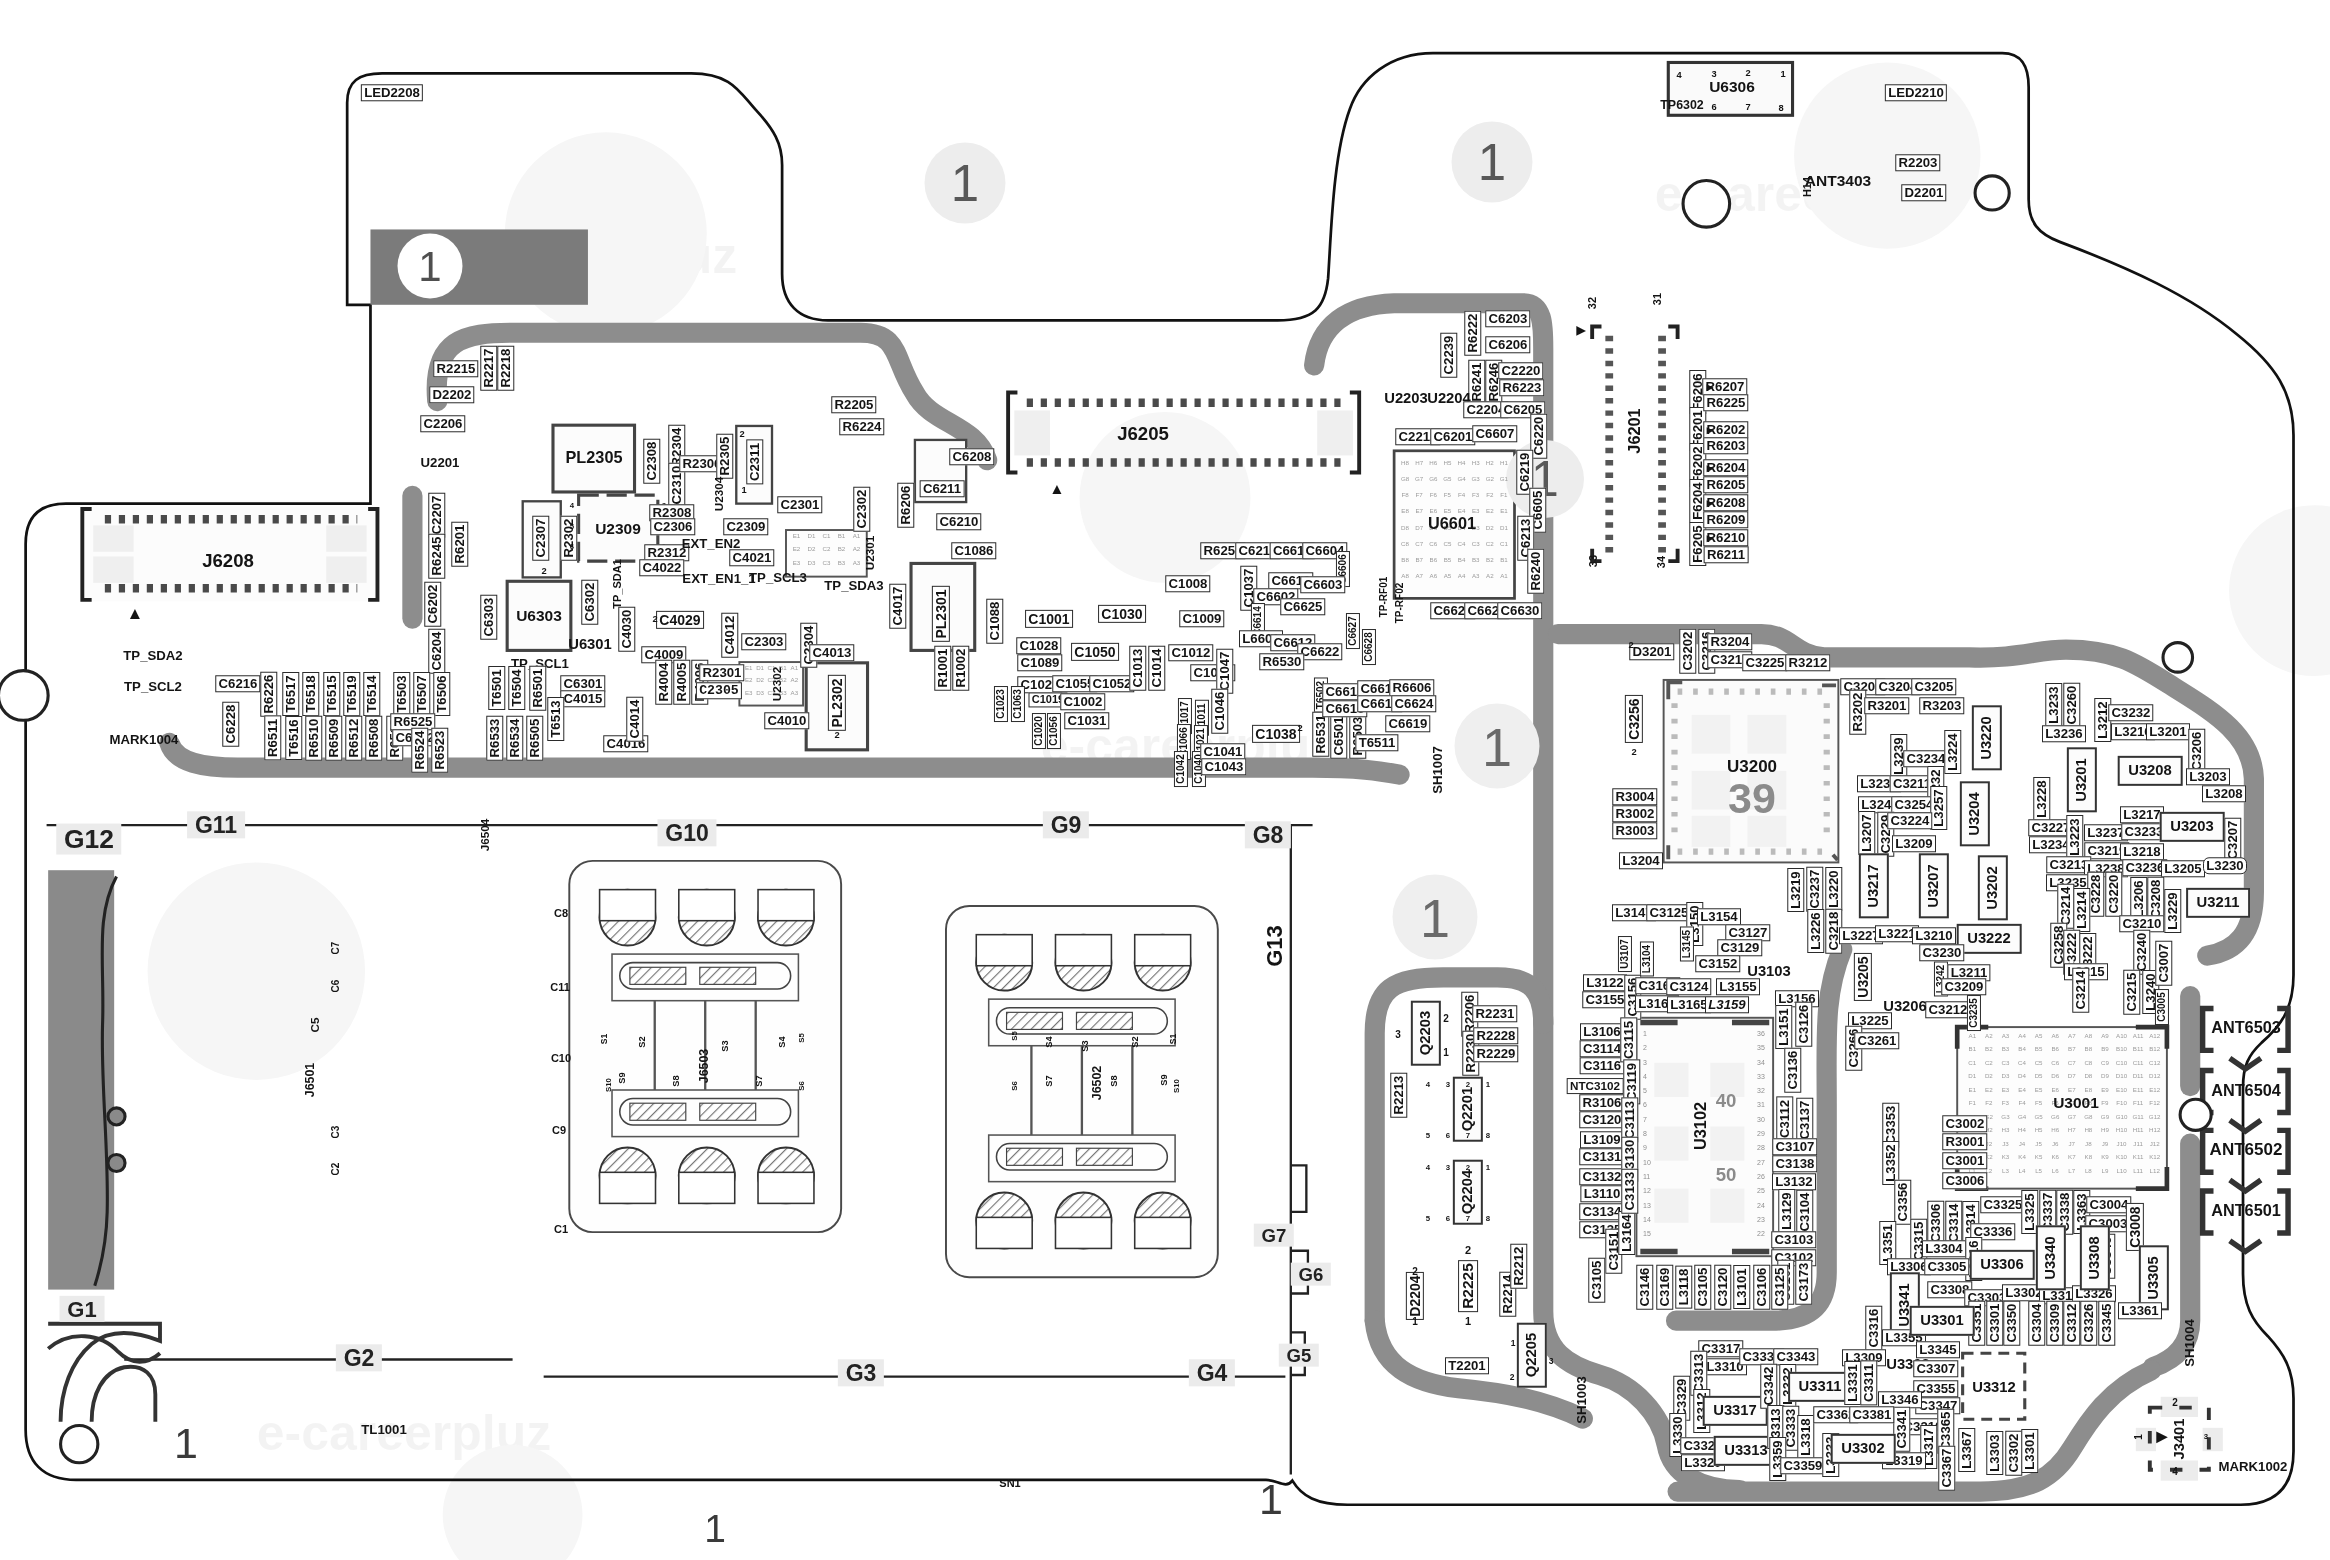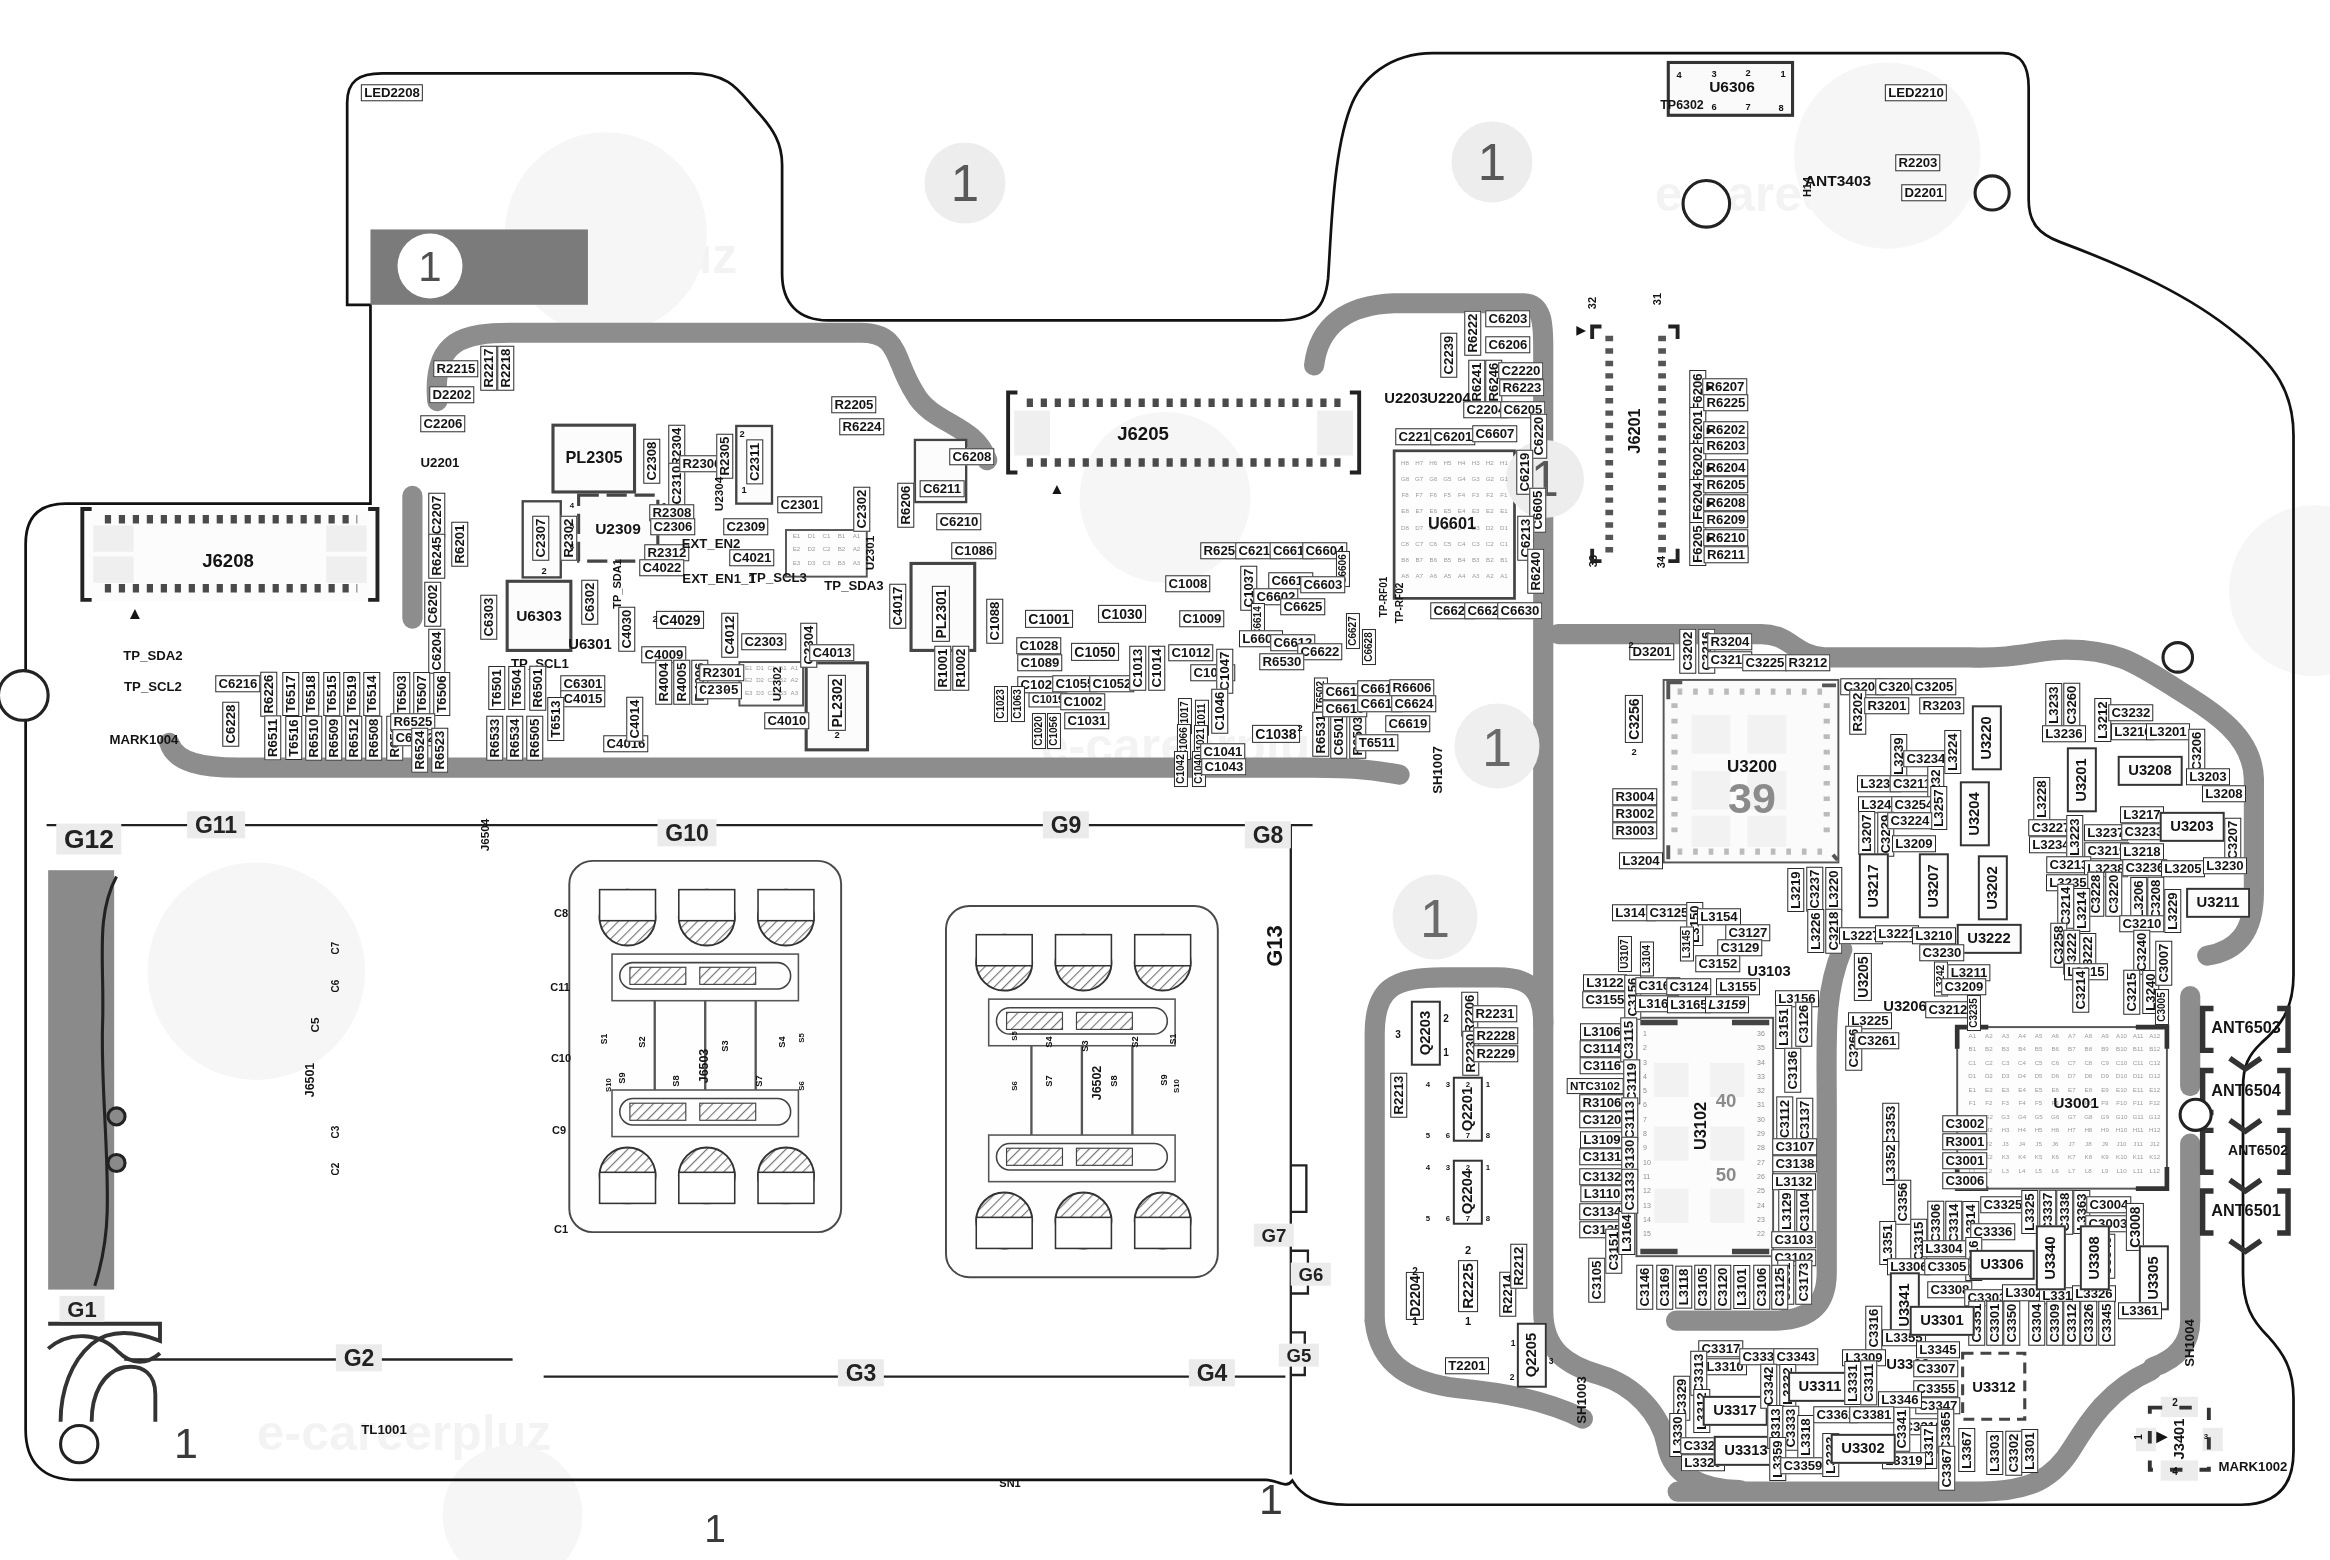--- a/index.html
+++ b/index.html
@@ -552,21 +552,21 @@
     <div class="lbl" style="left: 2106px; top: 833px;">L3237</div>
     <div class="lbl" style="left: 2144px; top: 832px;">C3233</div>
     <div class="lbl ic" style="left: 2192px; top: 827px;">U3203</div>
     <div class="lbl v" style="left: 2233px; top: 840px;">C3207</div>
     <div class="lbl" style="left: 2107px; top: 851px;">C3219</div>
     <div class="lbl" style="left: 2142px; top: 852px;">L3218</div>
     <div class="lbl" style="left: 2069px; top: 865px;">C3213</div>
     <div class="lbl" style="left: 2106px; top: 869px;">L3238</div>
     <div class="lbl" style="left: 2145px; top: 868px;">C3236</div>
     <div class="lbl" style="left: 2183px; top: 869px;">L3205</div>
-    <div class="lbl" style="left: 2225px; top: 866px;">L3230</div>
+    <div class="lbl" style="left: 2225px; top: 866px; border-radius: 6px;">L3230</div>
     <div class="lbl" style="left: 2068px; top: 883px;">L3235</div>
     <div class="lbl v" style="left: 2096px; top: 894px;">C3228</div>
     <div class="lbl v" style="left: 2114px; top: 894px;">C3220</div>
     <div class="lbl v" style="left: 2139px; top: 899px;">L3206</div>
     <div class="lbl v" style="left: 2156px; top: 899px;">C3208</div>
     <div class="lbl v" style="left: 2173px; top: 911px;">L3229</div>
     <div class="lbl ic" style="left: 2218px; top: 903px;">U3211</div>
     <div class="lbl v" style="left: 2066px; top: 906px;">C3214</div>
     <div class="lbl v" style="left: 2082px; top: 910px;">L3214</div>
     <div class="lbl" style="left: 2142px; top: 924px;">C3210</div>
@@ -834,21 +834,21 @@
     <div class="lbl v plain" style="left: 1086px; top: 1046px; font-size: 9.3px;">S3</div>
     <div class="lbl v plain" style="left: 1136px; top: 1042px; font-size: 9.3px;">S2</div>
     <div class="lbl v plain" style="left: 1173px; top: 1039px; font-size: 8.5px;">S1</div>
     <div class="lbl v plain" style="left: 1015px; top: 1086px; font-size: 7.8px;">S6</div>
     <div class="lbl v plain" style="left: 1050px; top: 1081px; font-size: 9.3px;">S7</div>
     <div class="lbl v plain" style="left: 1115px; top: 1081px; font-size: 9.3px;">S8</div>
     <div class="lbl v plain" style="left: 1165px; top: 1080px; font-size: 9.3px;">S9</div>
     <div class="lbl v plain" style="left: 1177px; top: 1086px; font-size: 7.8px;">S10</div>
     <div class="lbl plain" style="left: 2246px; top: 1028px; font-size: 16.3px;">ANT6503</div>
     <div class="lbl plain" style="left: 2246px; top: 1091px; font-size: 16.3px;">ANT6504</div>
-    <div class="lbl plain" style="left: 2246px; top: 1150px; font-size: 14px; margin-left: 12px;">ANT6502</div>
+    <div class="lbl plain" style="left: 2246px; top: 1150px; font-size: 17px;">ANT6502</div>
     <div class="lbl plain" style="left: 2246px; top: 1211px; font-size: 16.3px;">ANT6501</div>
     <div class="one" style="left: 430px; top: 266px; color: rgb(79, 79, 79); font-size: 42px; height: 65px; width: 65px; border-radius: 50%; background: rgb(255, 255, 255);">1</div>
     <div class="one" style="left: 965px; top: 183px; color: rgb(88, 88, 88); font-size: 51px; height: 81px; width: 81px; border-radius: 50%; background: rgb(237, 237, 237);">1</div>
     <div class="one" style="left: 1492px; top: 162px; color: rgb(88, 88, 88); font-size: 51px; height: 81px; width: 81px; border-radius: 50%; background: rgb(237, 237, 237);">1</div>
     <div class="one" style="left: 1545px; top: 479px; color: rgb(88, 88, 88); font-size: 50px; height: 78px; width: 78px; border-radius: 50%; background: rgb(237, 237, 237);">1</div>
     <div class="one" style="left: 1497px; top: 746px; color: rgb(106, 106, 106); font-size: 54px; height: 85px; width: 85px; border-radius: 50%; background: rgb(239, 239, 239);">1</div>
     <div class="one" style="left: 1435px; top: 917px; color: rgb(106, 106, 106); font-size: 54px; height: 85px; width: 85px; border-radius: 50%; background: rgb(239, 239, 239);">1</div>
     <div class="one" style="left: 186px; top: 1443px; color: rgb(58, 58, 58); font-size: 43px;">1</div>
     <div class="one" style="left: 1271px; top: 1499px; color: rgb(58, 58, 58); font-size: 43px;">1</div>
     <div class="one" style="left: 715px; top: 1529px; color: rgb(58, 58, 58); font-size: 39px;">1</div>

